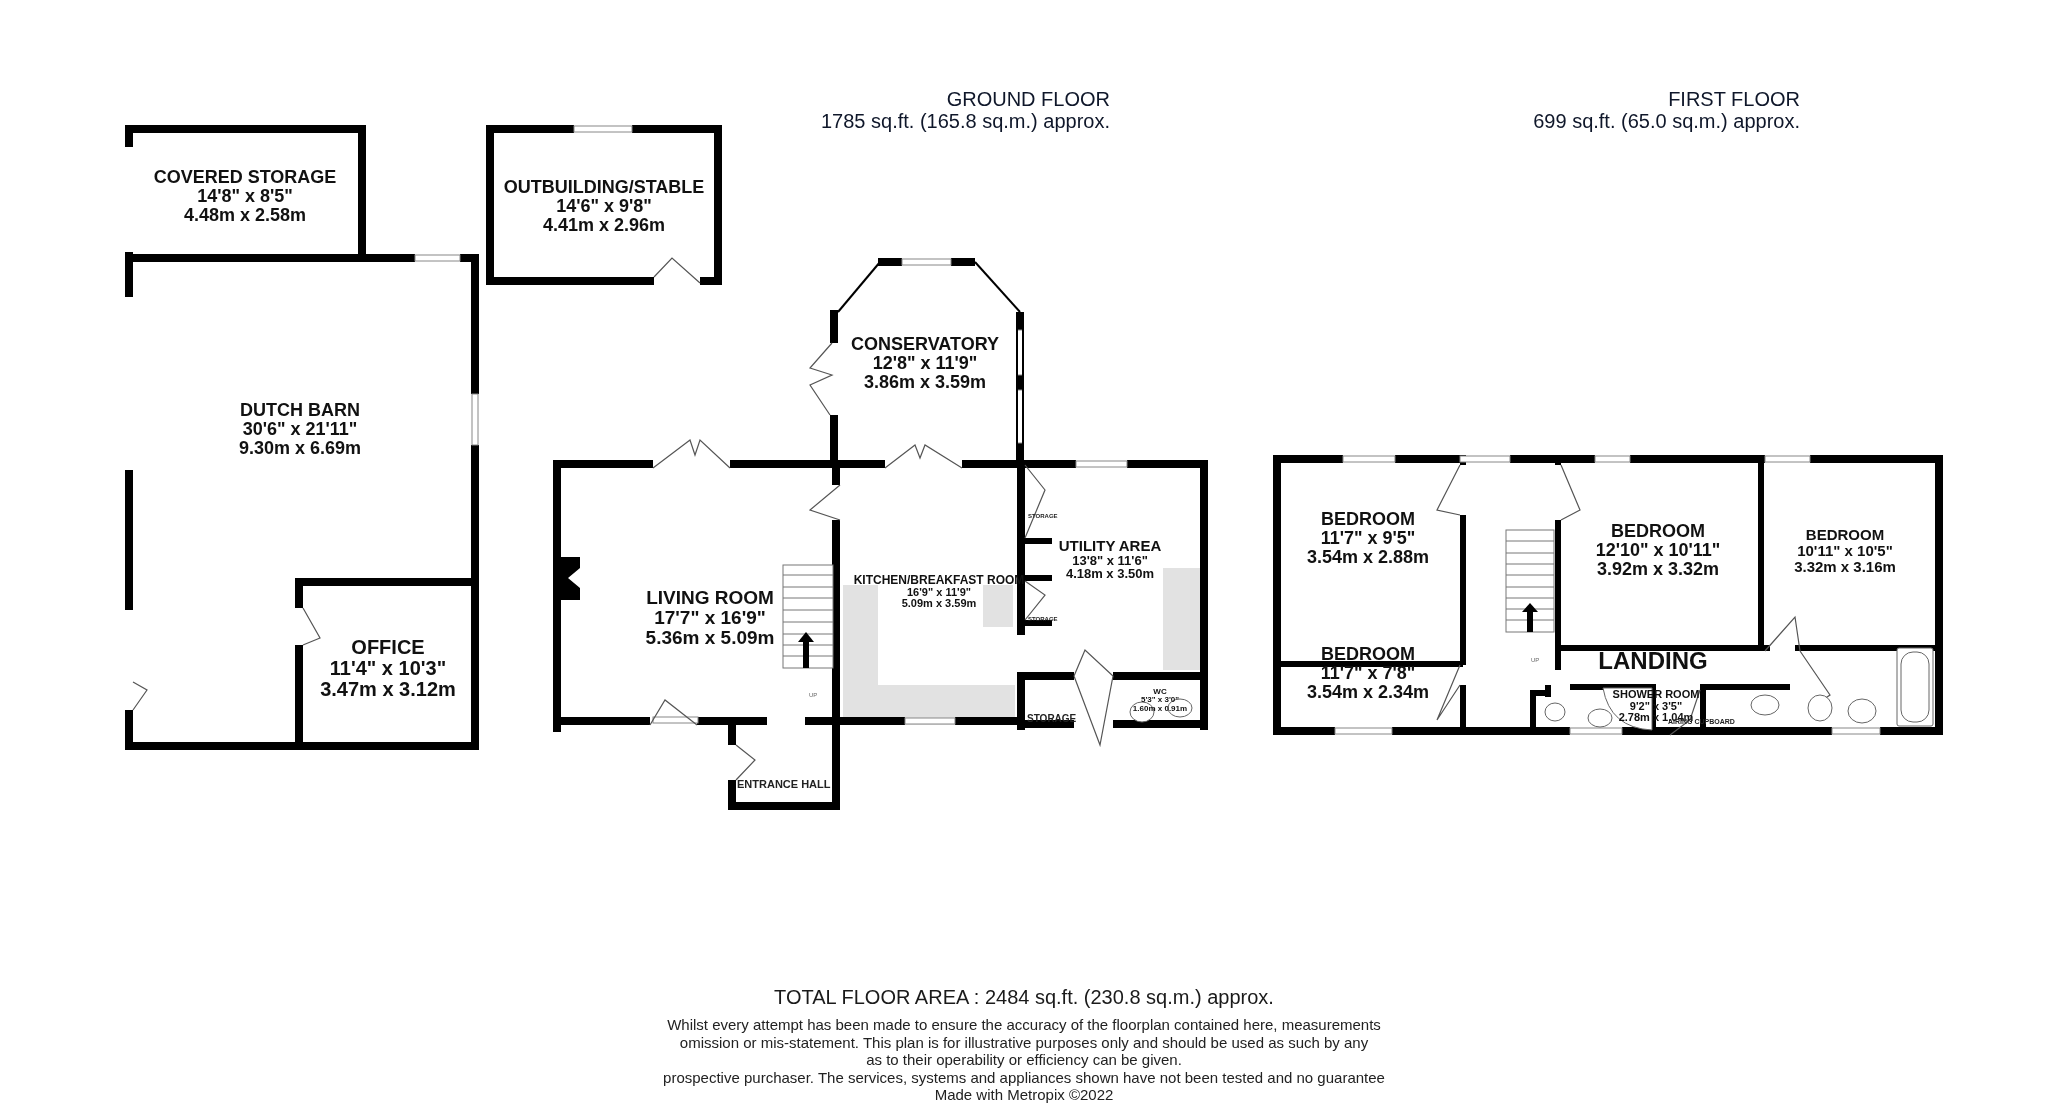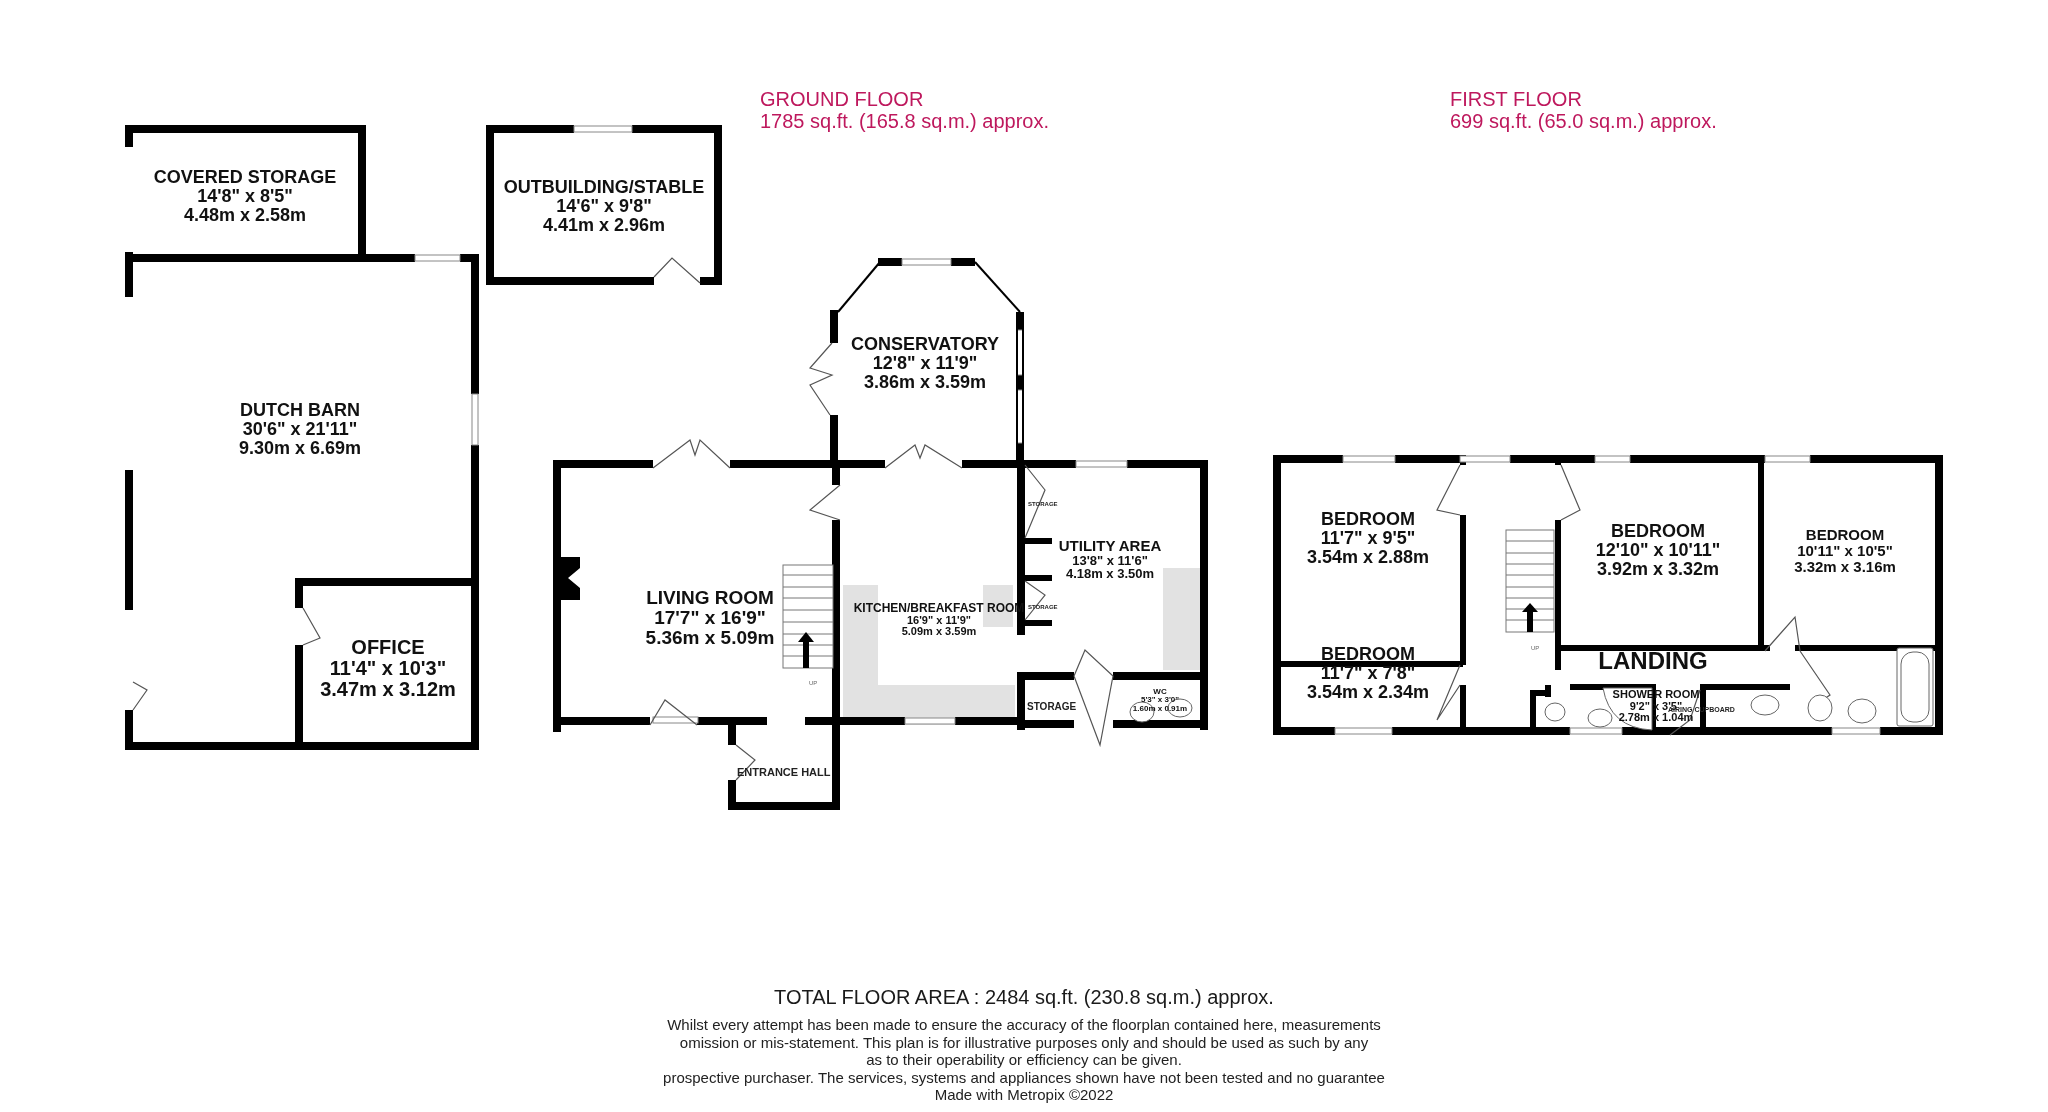--- a/index.html
+++ b/index.html
@@ -1,21 +1,21 @@
 <!DOCTYPE html>
 <html><head>
 <meta charset="utf-8">
 <style>
   html, body { margin:0; padding:0; background:#ffffff; }
   body { width:2048px; height:1112px; position:relative; overflow:hidden; font-family:"Liberation Sans", sans-serif; color:#111; }
-  .floor-head { position:absolute; text-align:left; font-size:20px; line-height:22px; color:#be185d; }
+  .floor-head { position:absolute; text-align:right; font-size:20px; line-height:22px; color:#0f172a; }
   .room-label { position:absolute; text-align:center; font-weight:bold; color:#111; line-height:1.05; white-space:nowrap; transform:translateX(-50%); }
   .room-label .nm { display:block; }
   .room-label .d1, .room-label .d2 { display:block; }
-  .tiny { position:absolute; font-size:8px; font-weight:bold; color:#222; white-space:nowrap; }
+  .tiny { position:absolute; font-size:8px; font-weight:bold; color:#222; white-space:nowrap;margin-top:12px; }
   svg#plan { position:absolute; left:0; top:0; }
   .footer { position:absolute; left:0; width:2048px; text-align:center; }
   .total { top:986px; font-size:20px; color:#1a1a1a; }
   .disclaimer { top:1016px; font-size:15px; line-height:17.5px; color:#222; }
 </style>
 </head>
 <body>
 
 <div class="floor-head" style="left:760px; top:88px; width:350px;">
   <div>GROUND FLOOR</div>
@@ -250,21 +250,21 @@
 <div class="room-label" style="left:925px; top:335px; font-size:18px;">
   <span class="nm">CONSERVATORY</span>
   <span class="d1">12'8"  x 11'9"</span>
   <span class="d2">3.86m  x 3.59m</span>
 </div>
 <div class="room-label" style="left:710px; top:588px; font-size:19px;">
   <span class="nm">LIVING ROOM</span>
   <span class="d1">17'7"  x 16'9"</span>
   <span class="d2">5.36m  x 5.09m</span>
 </div>
-<div class="room-label" style="left:925px; top:602px; font-size:12px; overflow:hidden; width:180px;padding-left:28px;">
+<div class="room-label" style="left:925px; top:574px; font-size:12px; overflow:hidden; width:180px;padding-left:28px;">
   <span class="nm">KITCHEN/BREAKFAST ROOM</span>
   <span class="d1" style="font-size:11px;">16'9"  x 11'9"</span>
   <span class="d2" style="font-size:11px;">5.09m  x 3.59m</span>
 </div>
 <div class="room-label" style="left:1110px; top:538px; font-size:15px;">
   <span class="nm">UTILITY AREA</span>
   <span class="d1" style="font-size:13px;">13'8"  x 11'6"</span>
   <span class="d2" style="font-size:13px;">4.18m  x 3.50m</span>
 </div>
 <div class="room-label" style="left:1160px; top:688px; font-size:8px;">

